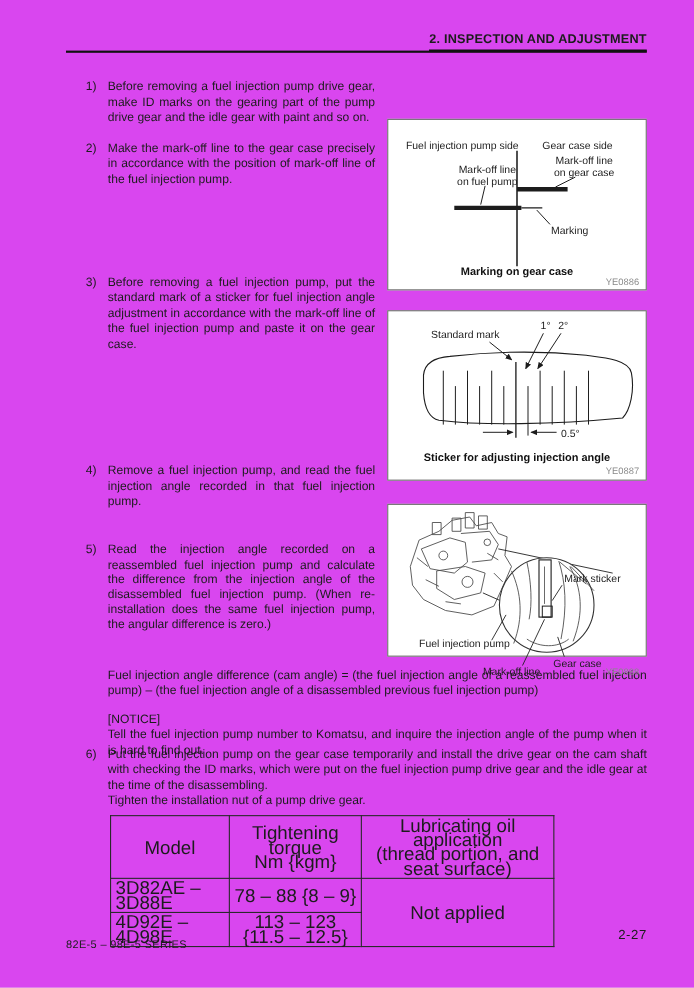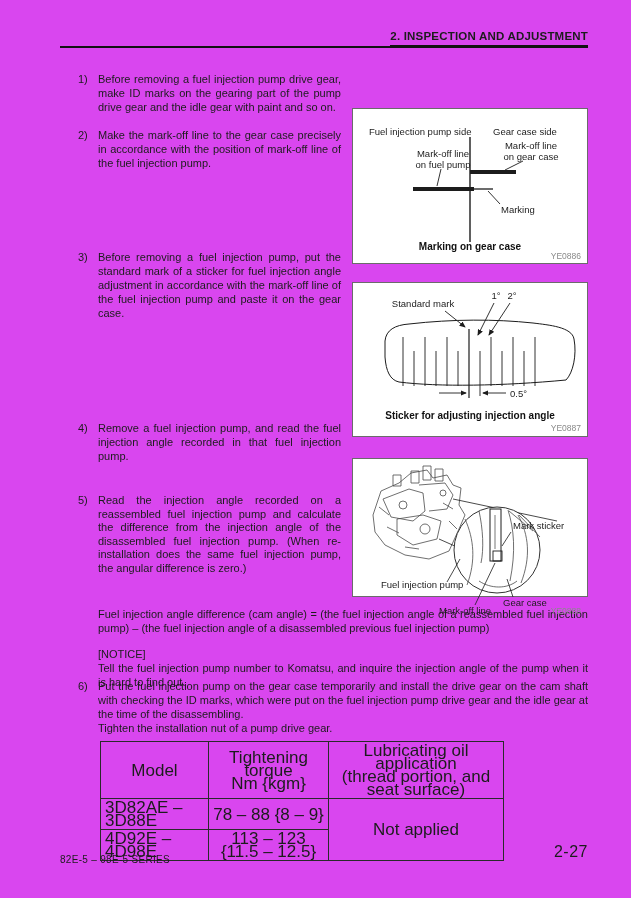--- a/index.html
+++ b/index.html
@@ -35,21 +35,21 @@
     font-size:17px;color:#1c1c1c;table-layout:fixed;
   }
   .tq-table th,.tq-table td{
     border:1px solid #2a2a2a;text-align:center;vertical-align:middle;
     padding:2px 4px;font-weight:normal;line-height:13px;
   }
   .tq-table th{height:30px;}
   .tq-table td{height:15px;}
   
   .ft-series{position:absolute;left:60px;top:854px;font-size:10px;letter-spacing:.3px;}
-  .ft-page{position:absolute;right:43px;top:843px;font-size:16px;letter-spacing:.5px;}
+  .ft-page{position:absolute;right:43px;top:843px;font-size:12px;letter-spacing:.5px;}
 </style>
 </head>
 <body>
 
 <div class="page">
 
   <div class="hdr-title">2. INSPECTION AND ADJUSTMENT</div>
   <div class="hdr-rule"></div>
 
   <div class="step w-narrow" style="top:72px;">

